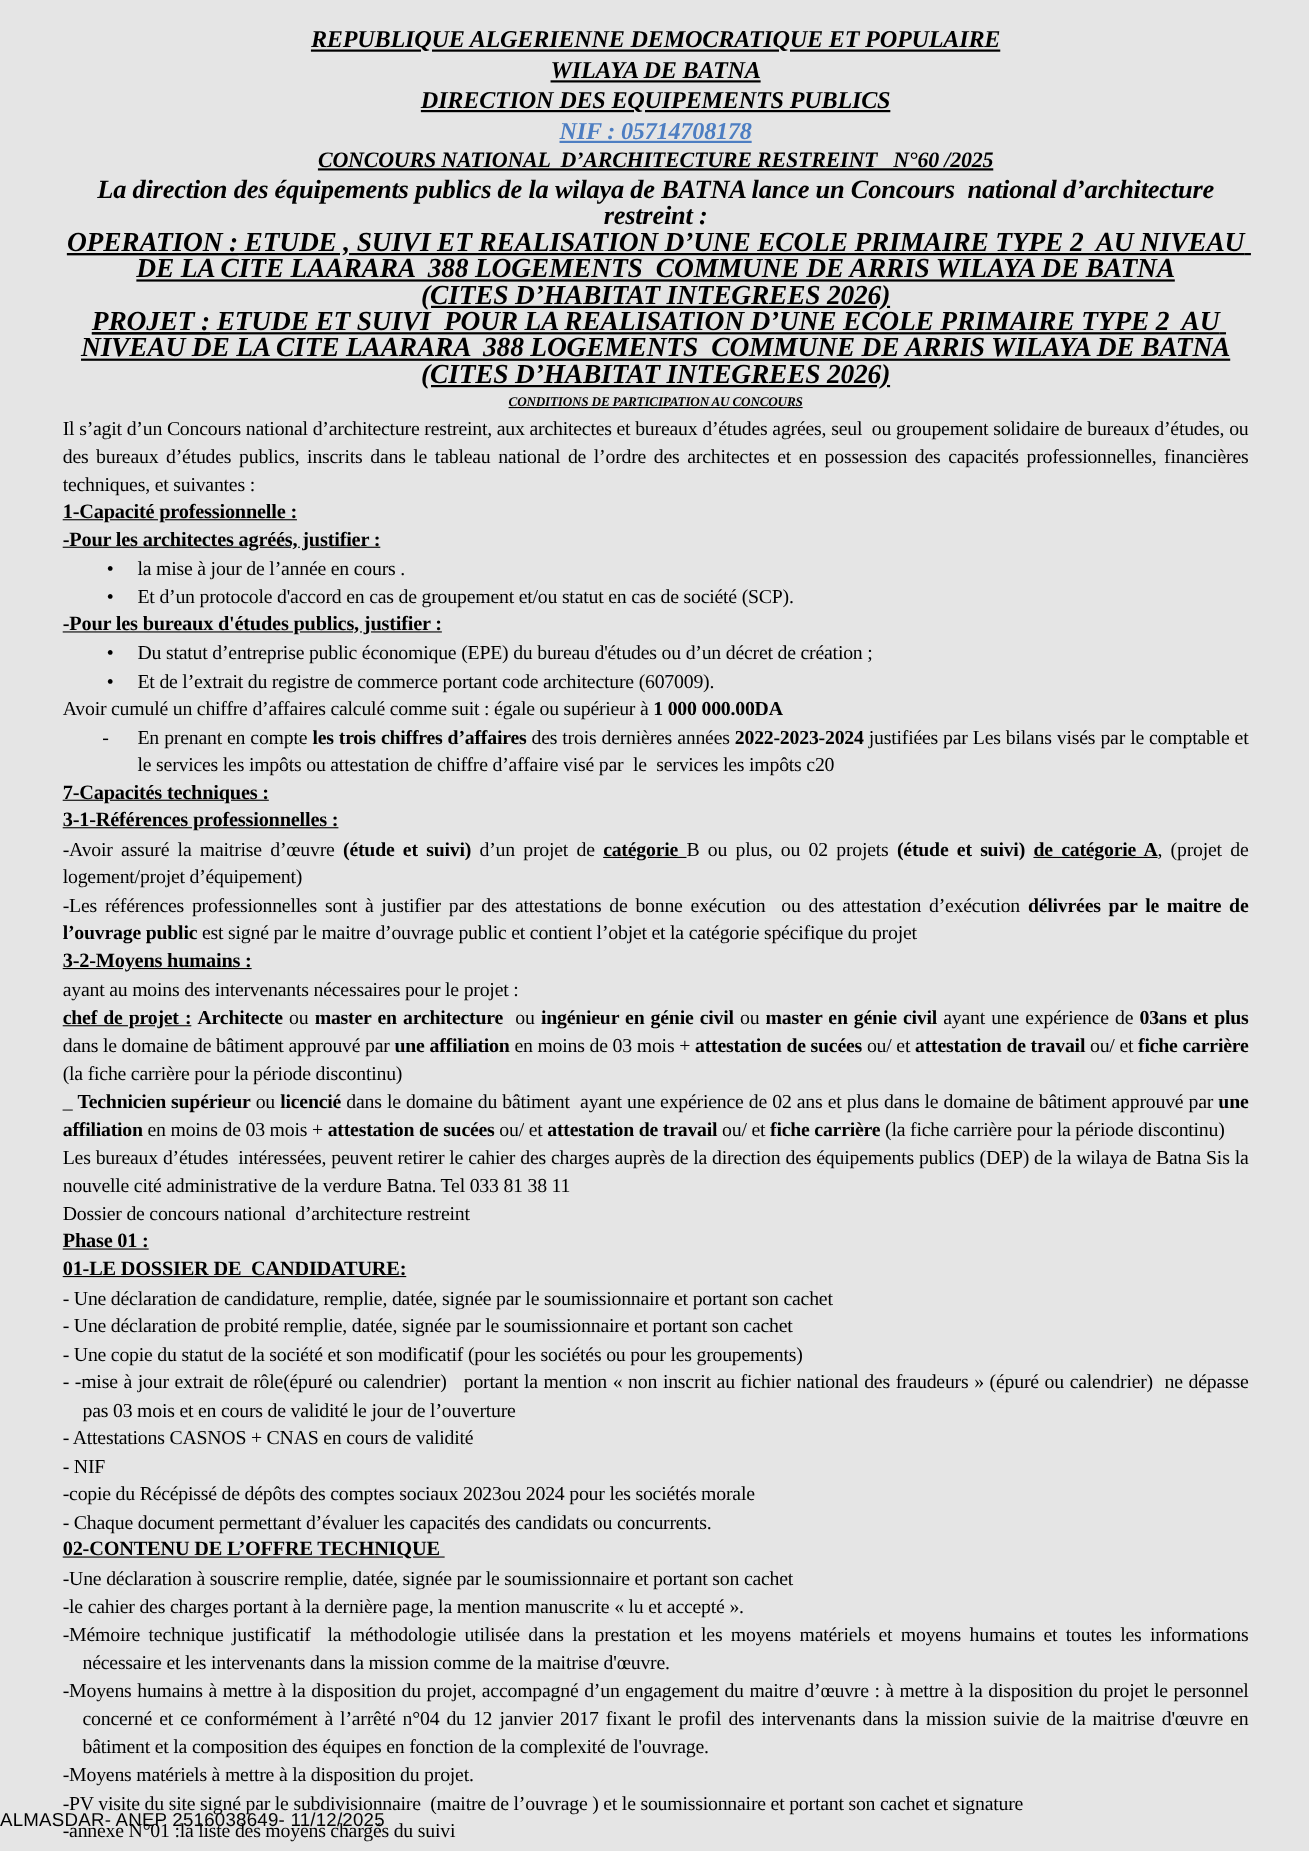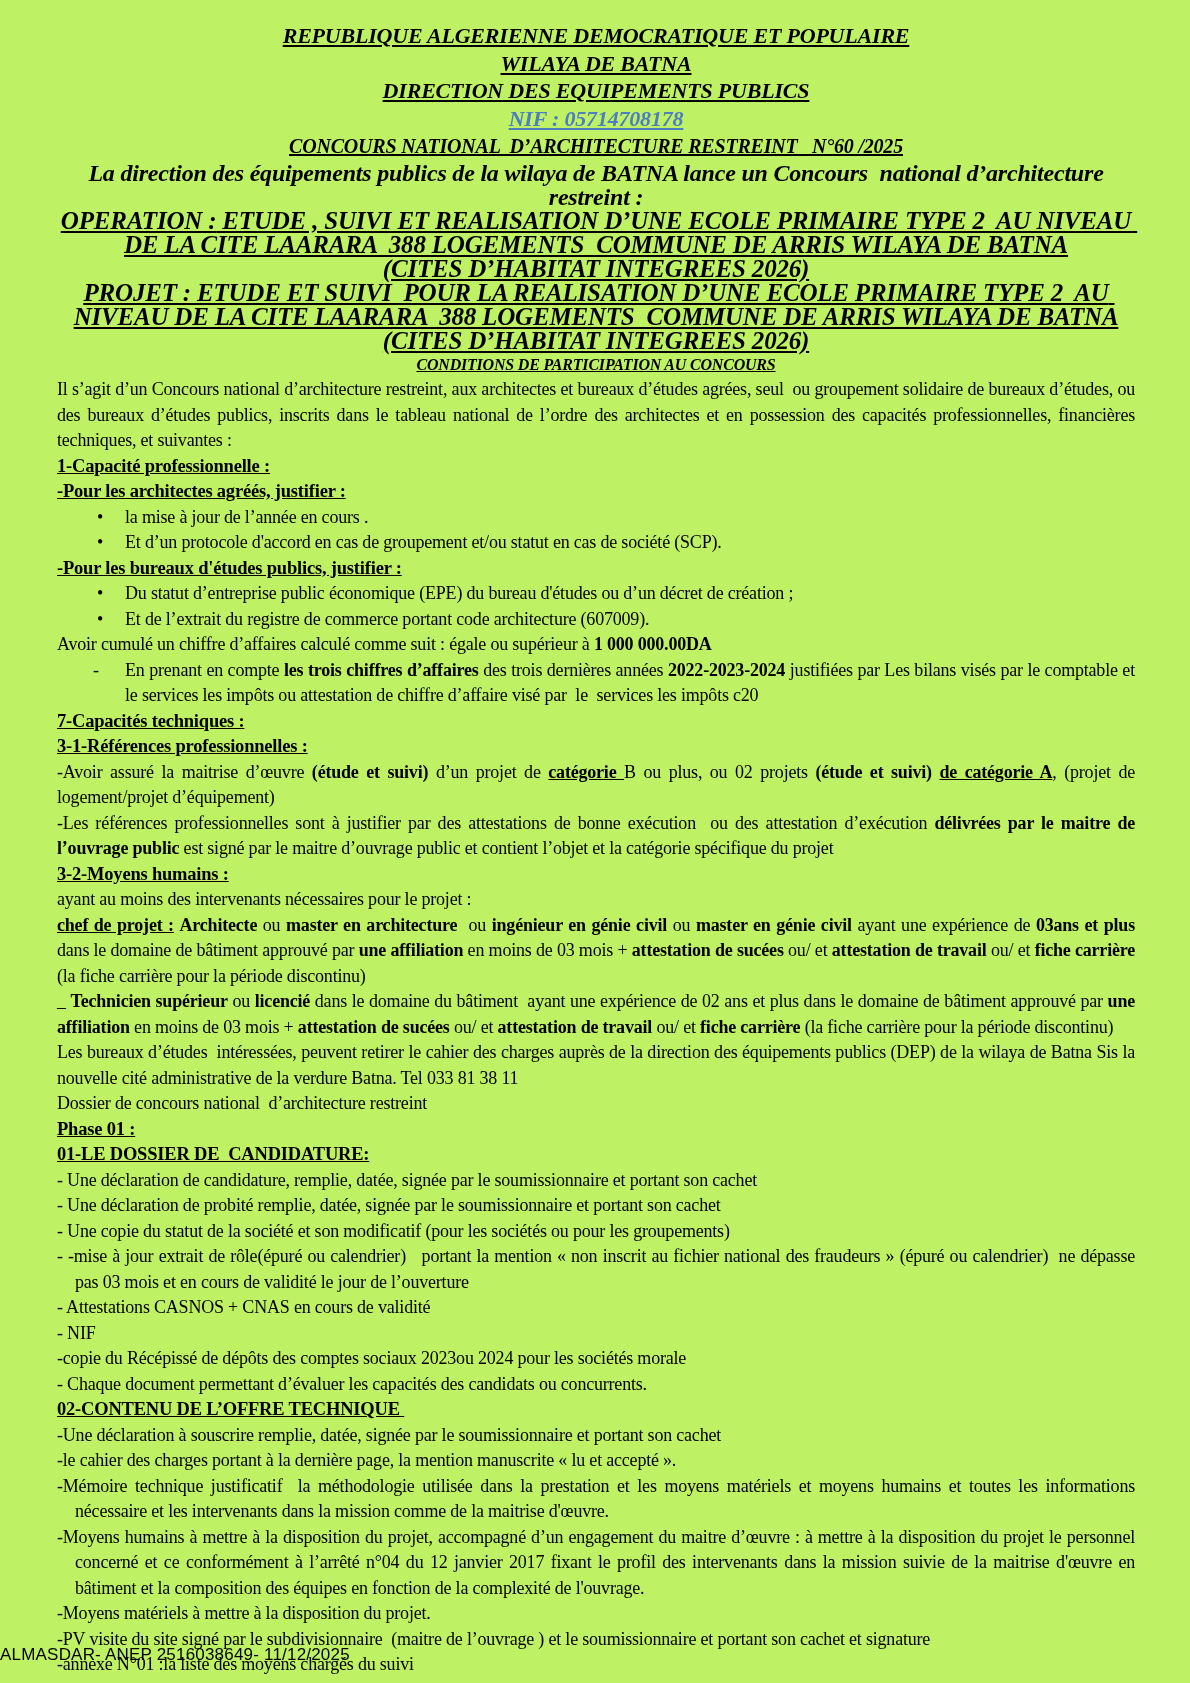--- a/index.html
+++ b/index.html
@@ -1,34 +1,34 @@
 <!DOCTYPE html>
 <html><head>
 <meta charset="utf-8">
 <style>
   html, body { margin:0; padding:0; background:#ffffff; }
   .page {
     position:relative;
     width:1190px; height:1683px;
     box-sizing:border-box;
-    background:#bef264;
+    background:#e5e5e5;
     color:#000000;
     padding:22px 55px 0 57px;
     font-family:"Liberation Serif", "DejaVu Serif", serif;
     overflow:hidden;
   }
   .blk { font-size:18px; line-height:25.5px; letter-spacing:-0.2px; white-space:pre-wrap; }
   .center { text-align:center; }
   .para { text-align:justify; }
   .hl { font-weight:bold; font-size:18.5px; }
   .t1 { font-size:22px; line-height:27.5px; }
   .t2 { font-size:20px; line-height:29px; }
   .t3 { font-size:24px; line-height:24px; }
   .op { font-size:25px; line-height:24px;text-decoration:underline; }
-  .t4 { font-size:16px; line-height:24px; }
+  .t4 { font-size:12px; line-height:24px; }
   .rb { font-weight:bold; }
   .ru { text-decoration:underline; }
   .ri { font-style:italic; }
   .bullet { position:relative; padding-left:68px; }
   .bullet .marker { position:absolute; left:40px; top:0; }
   .dash { position:relative; padding-left:68px; text-align:justify; }
   .dash .marker { position:absolute; left:36px; top:0; }
   .item { padding-left:18px; text-indent:-18px; text-align:justify; }
   .footer {
     position:absolute; left:0; right:0; bottom:18px;

